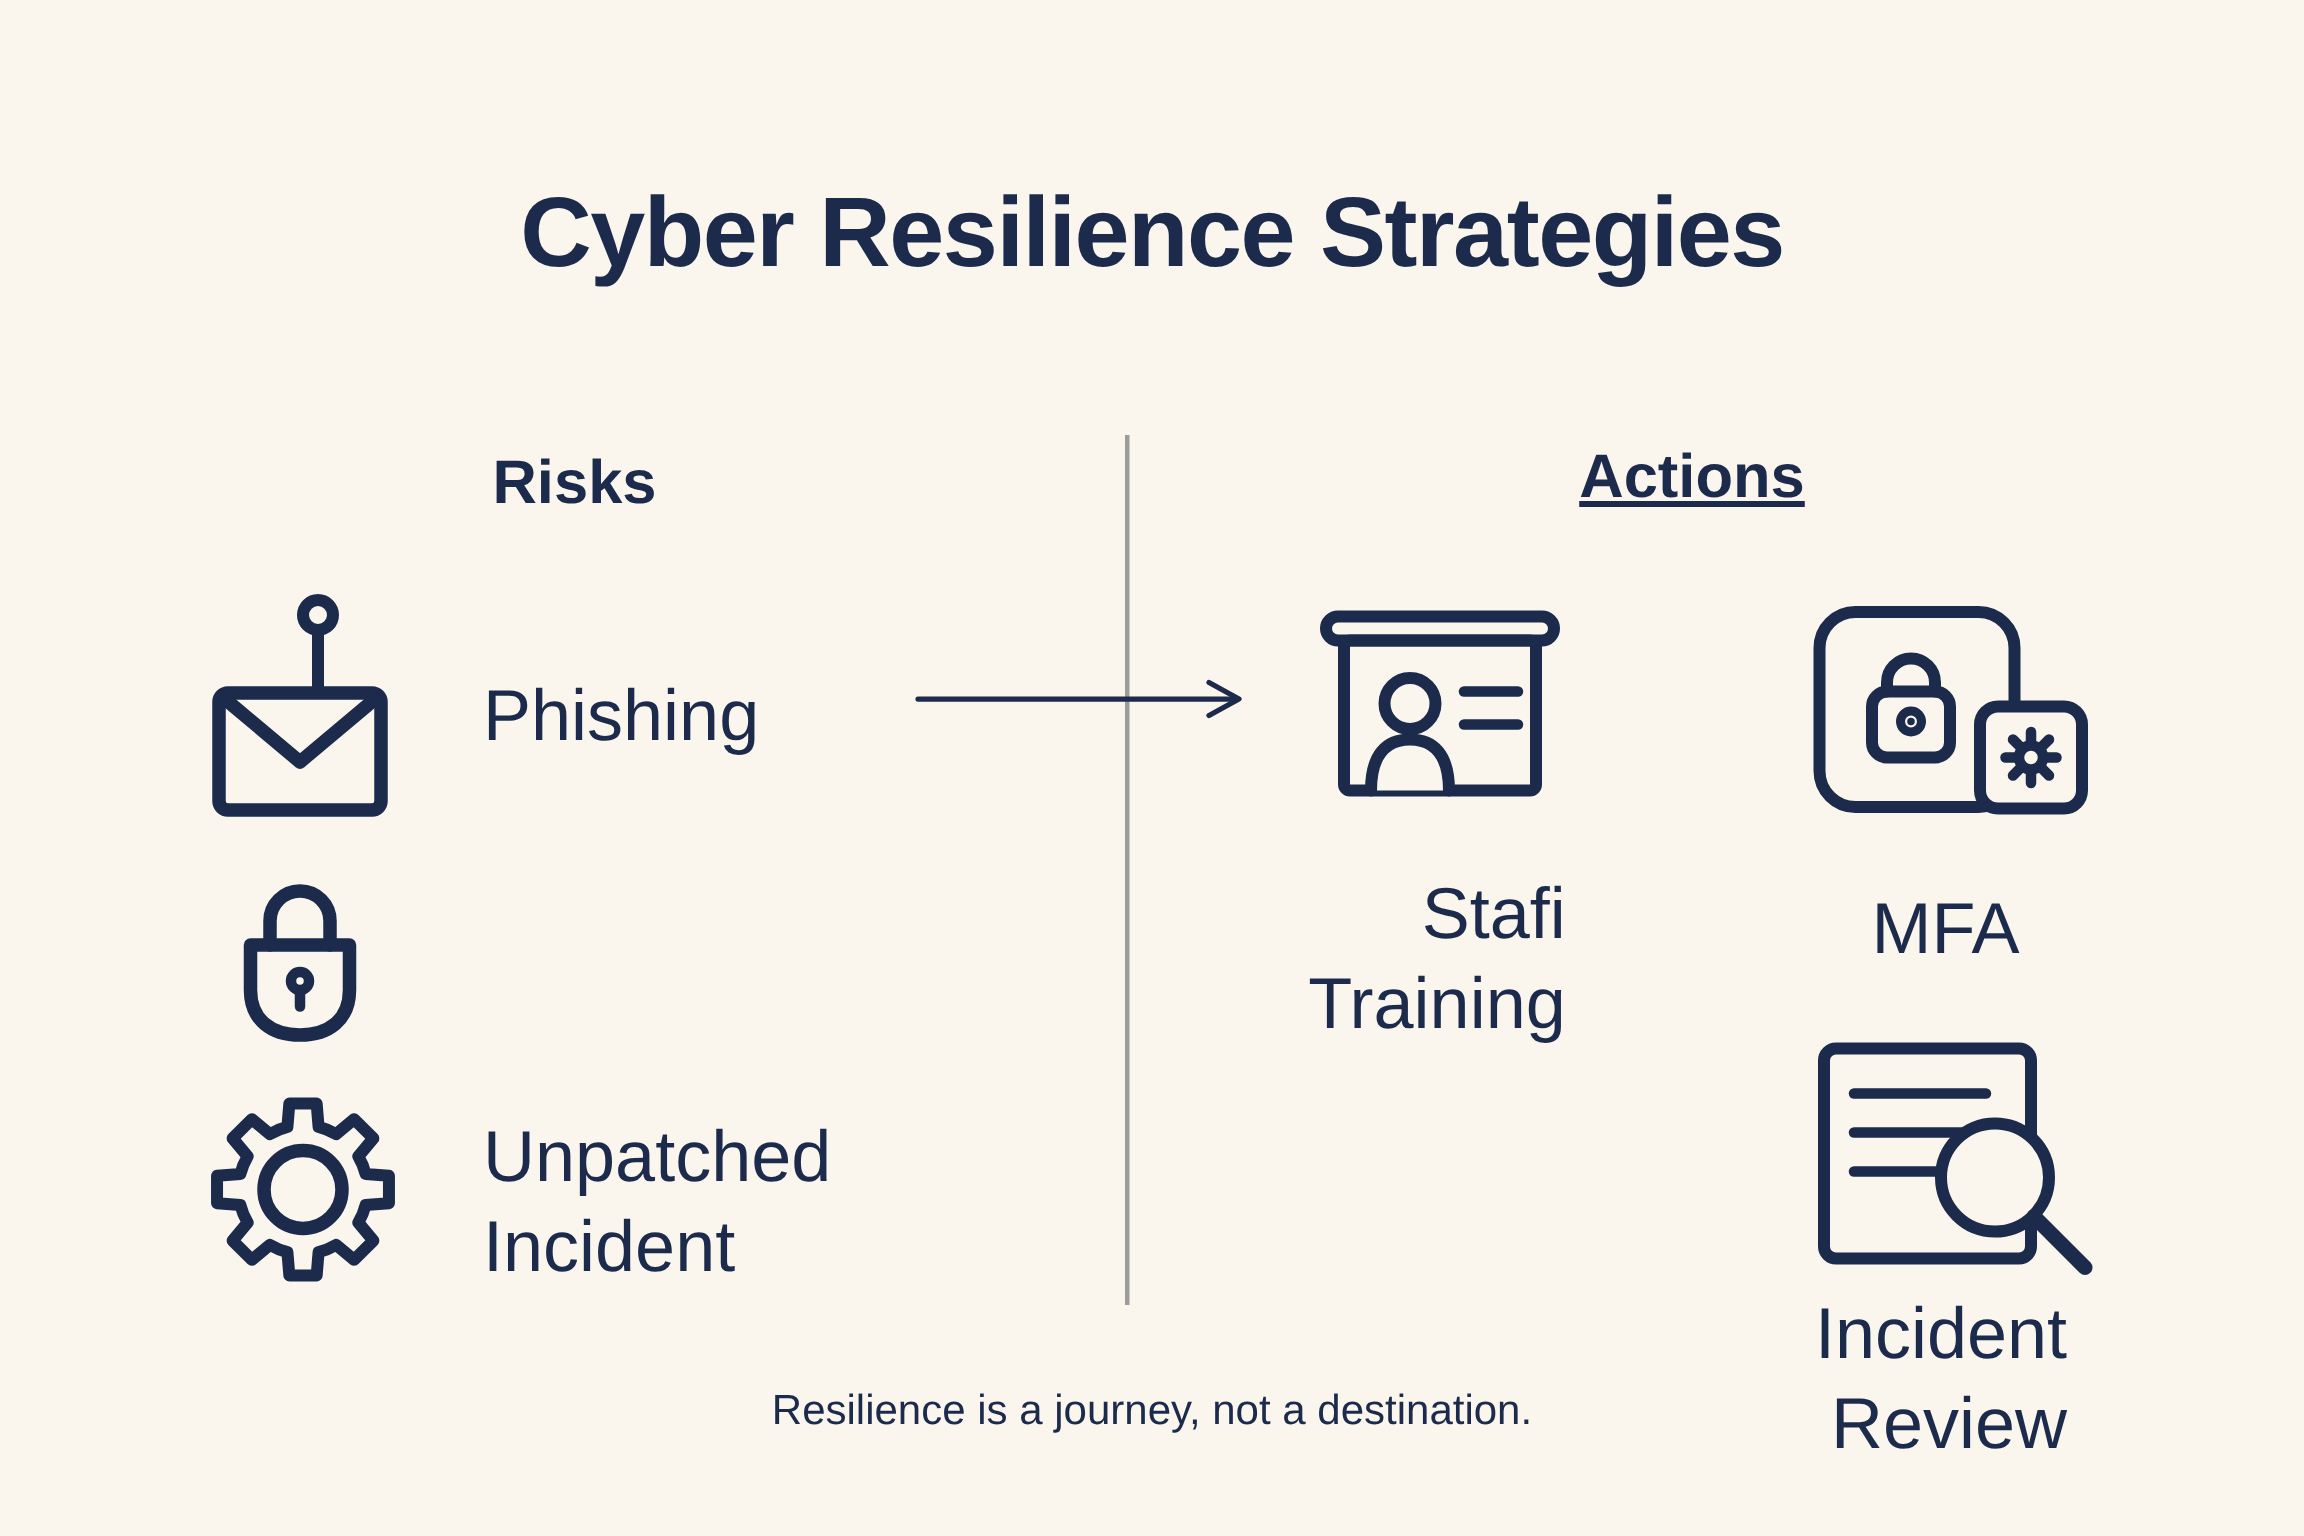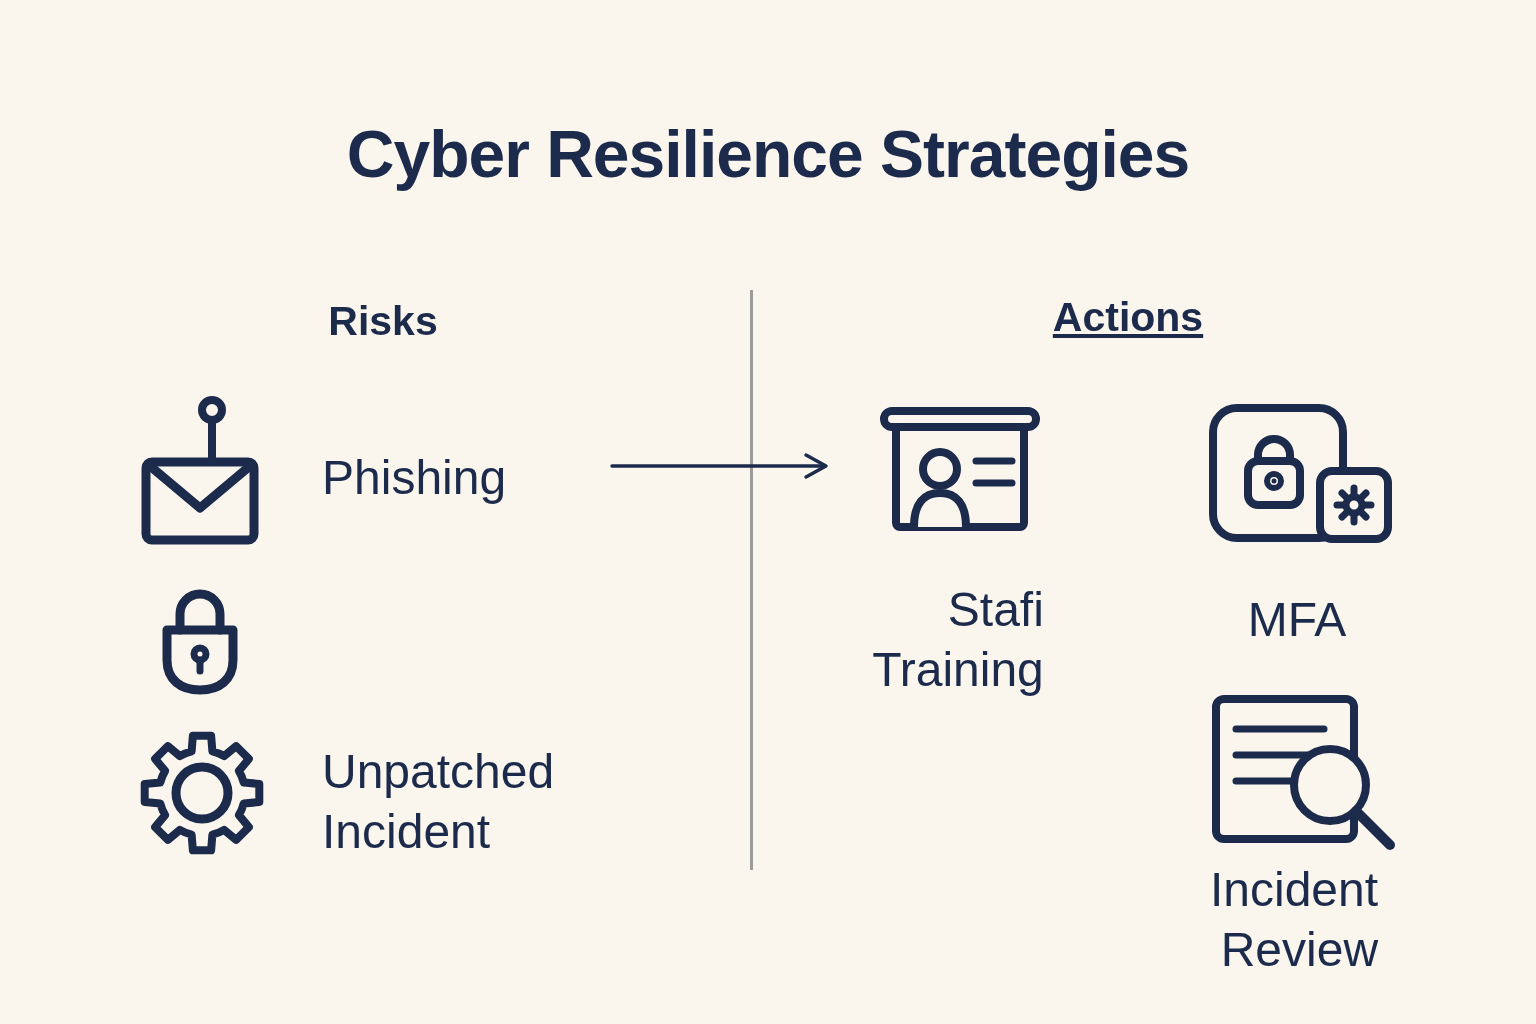--- a/index.html
+++ b/index.html
@@ -135,14 +135,15 @@
     <rect class="stroke" x="6" y="6" width="138" height="140" rx="8" stroke-width="8"></rect>
     <line class="stroke" x1="26" y1="36" x2="114" y2="36" stroke-width="7"></line>
     <line class="stroke" x1="26" y1="62" x2="106" y2="62" stroke-width="7"></line>
     <line class="stroke" x1="26" y1="88" x2="88" y2="88" stroke-width="7"></line>
     <circle class="stroke bgfill" cx="120" cy="92" r="36" stroke-width="8"></circle>
     <line class="stroke" x1="146" y1="118" x2="180" y2="152" stroke-width="10"></line>
   </svg>
   <div class="abs label centered" style="left:1294px;top:860px;">Incident
 Review</div>
 
+  <div class="abs caption">Resilience is a journey, not a destination.</div>
 
 </div>
 
 </body></html>

